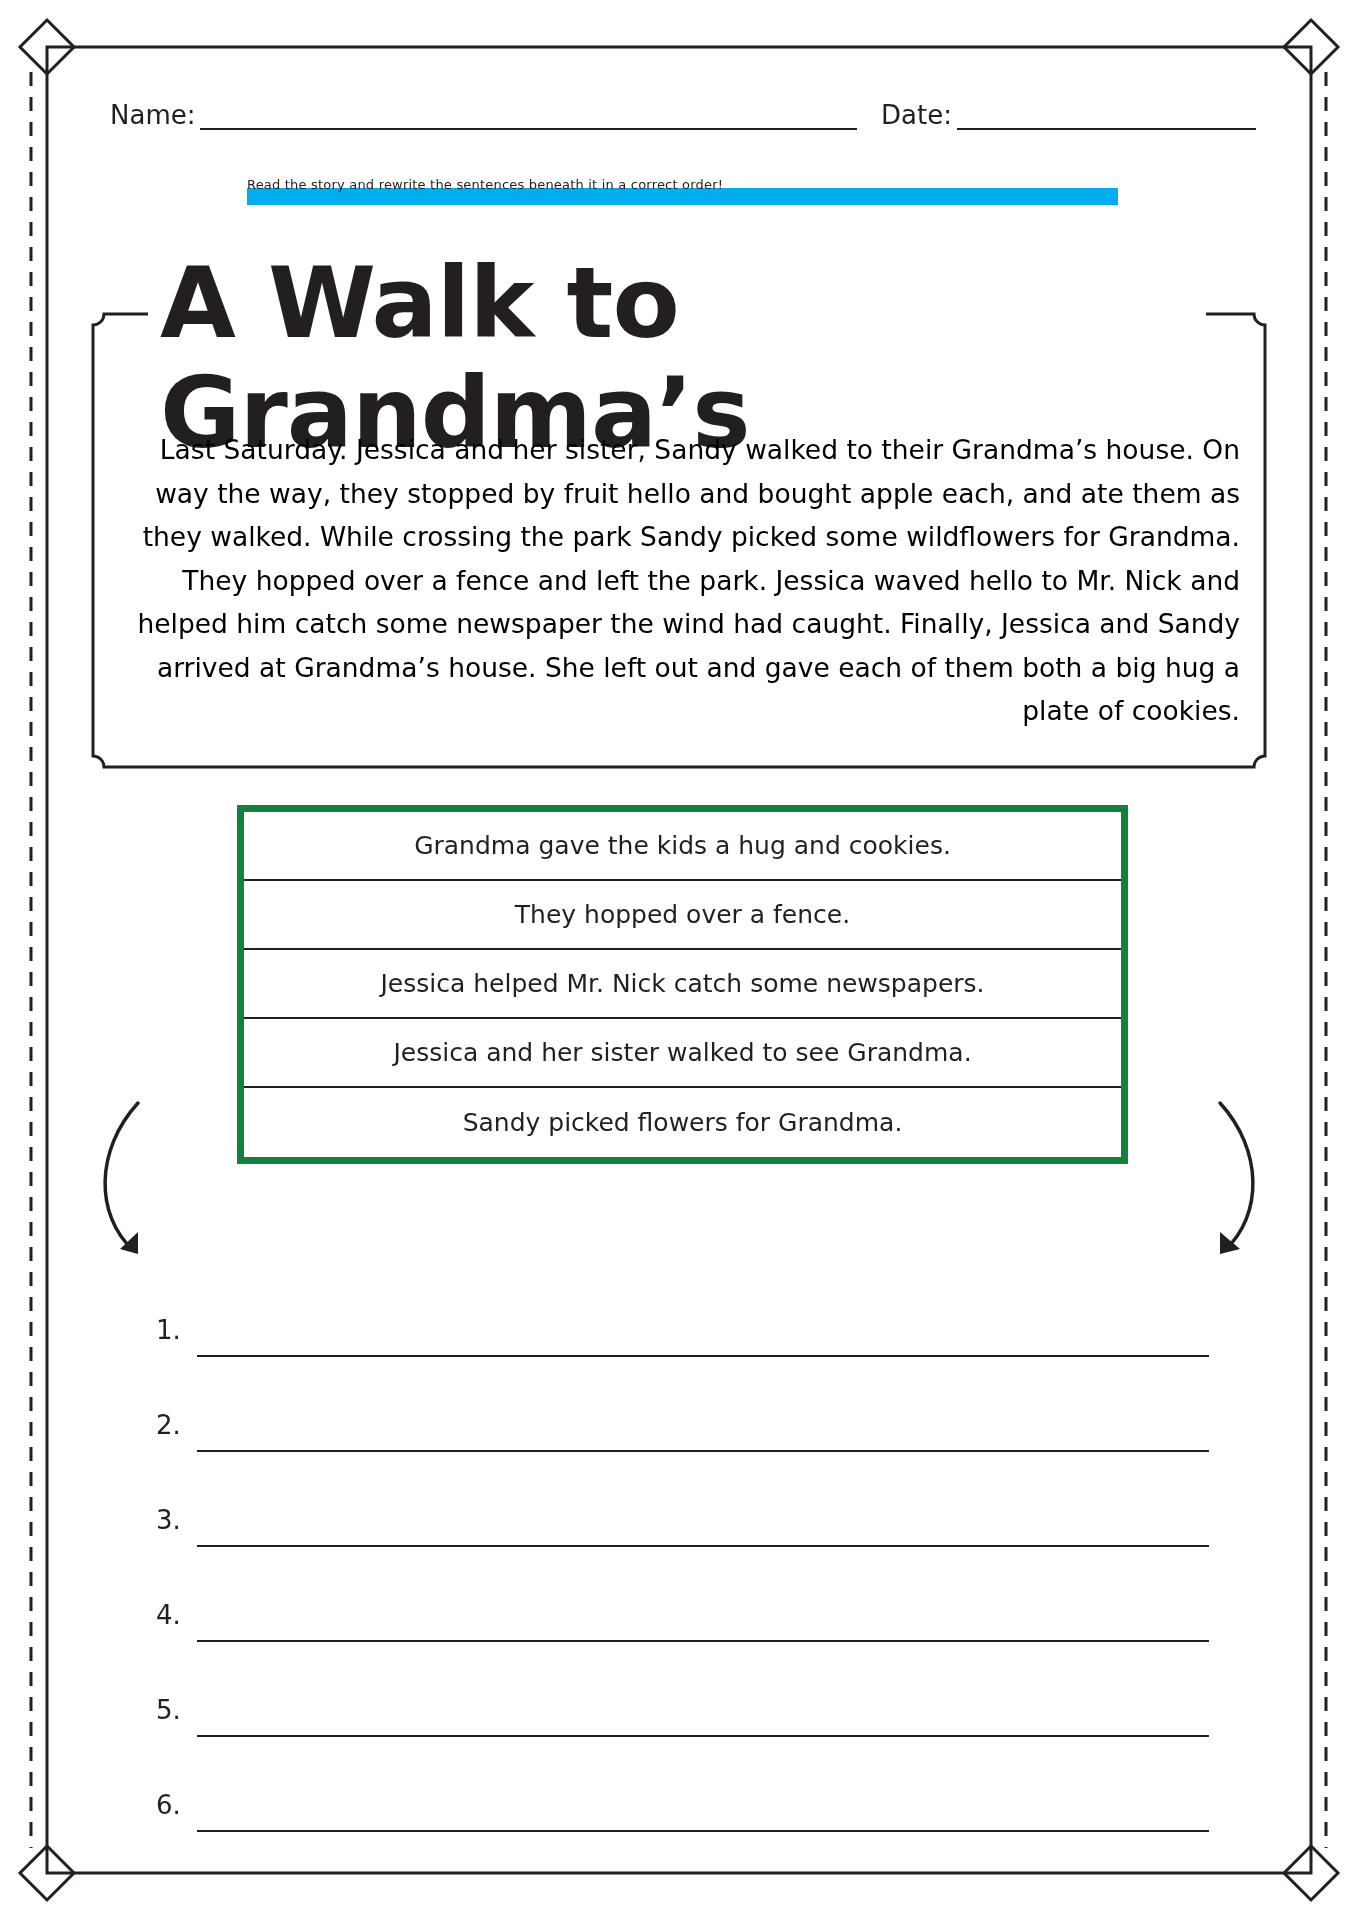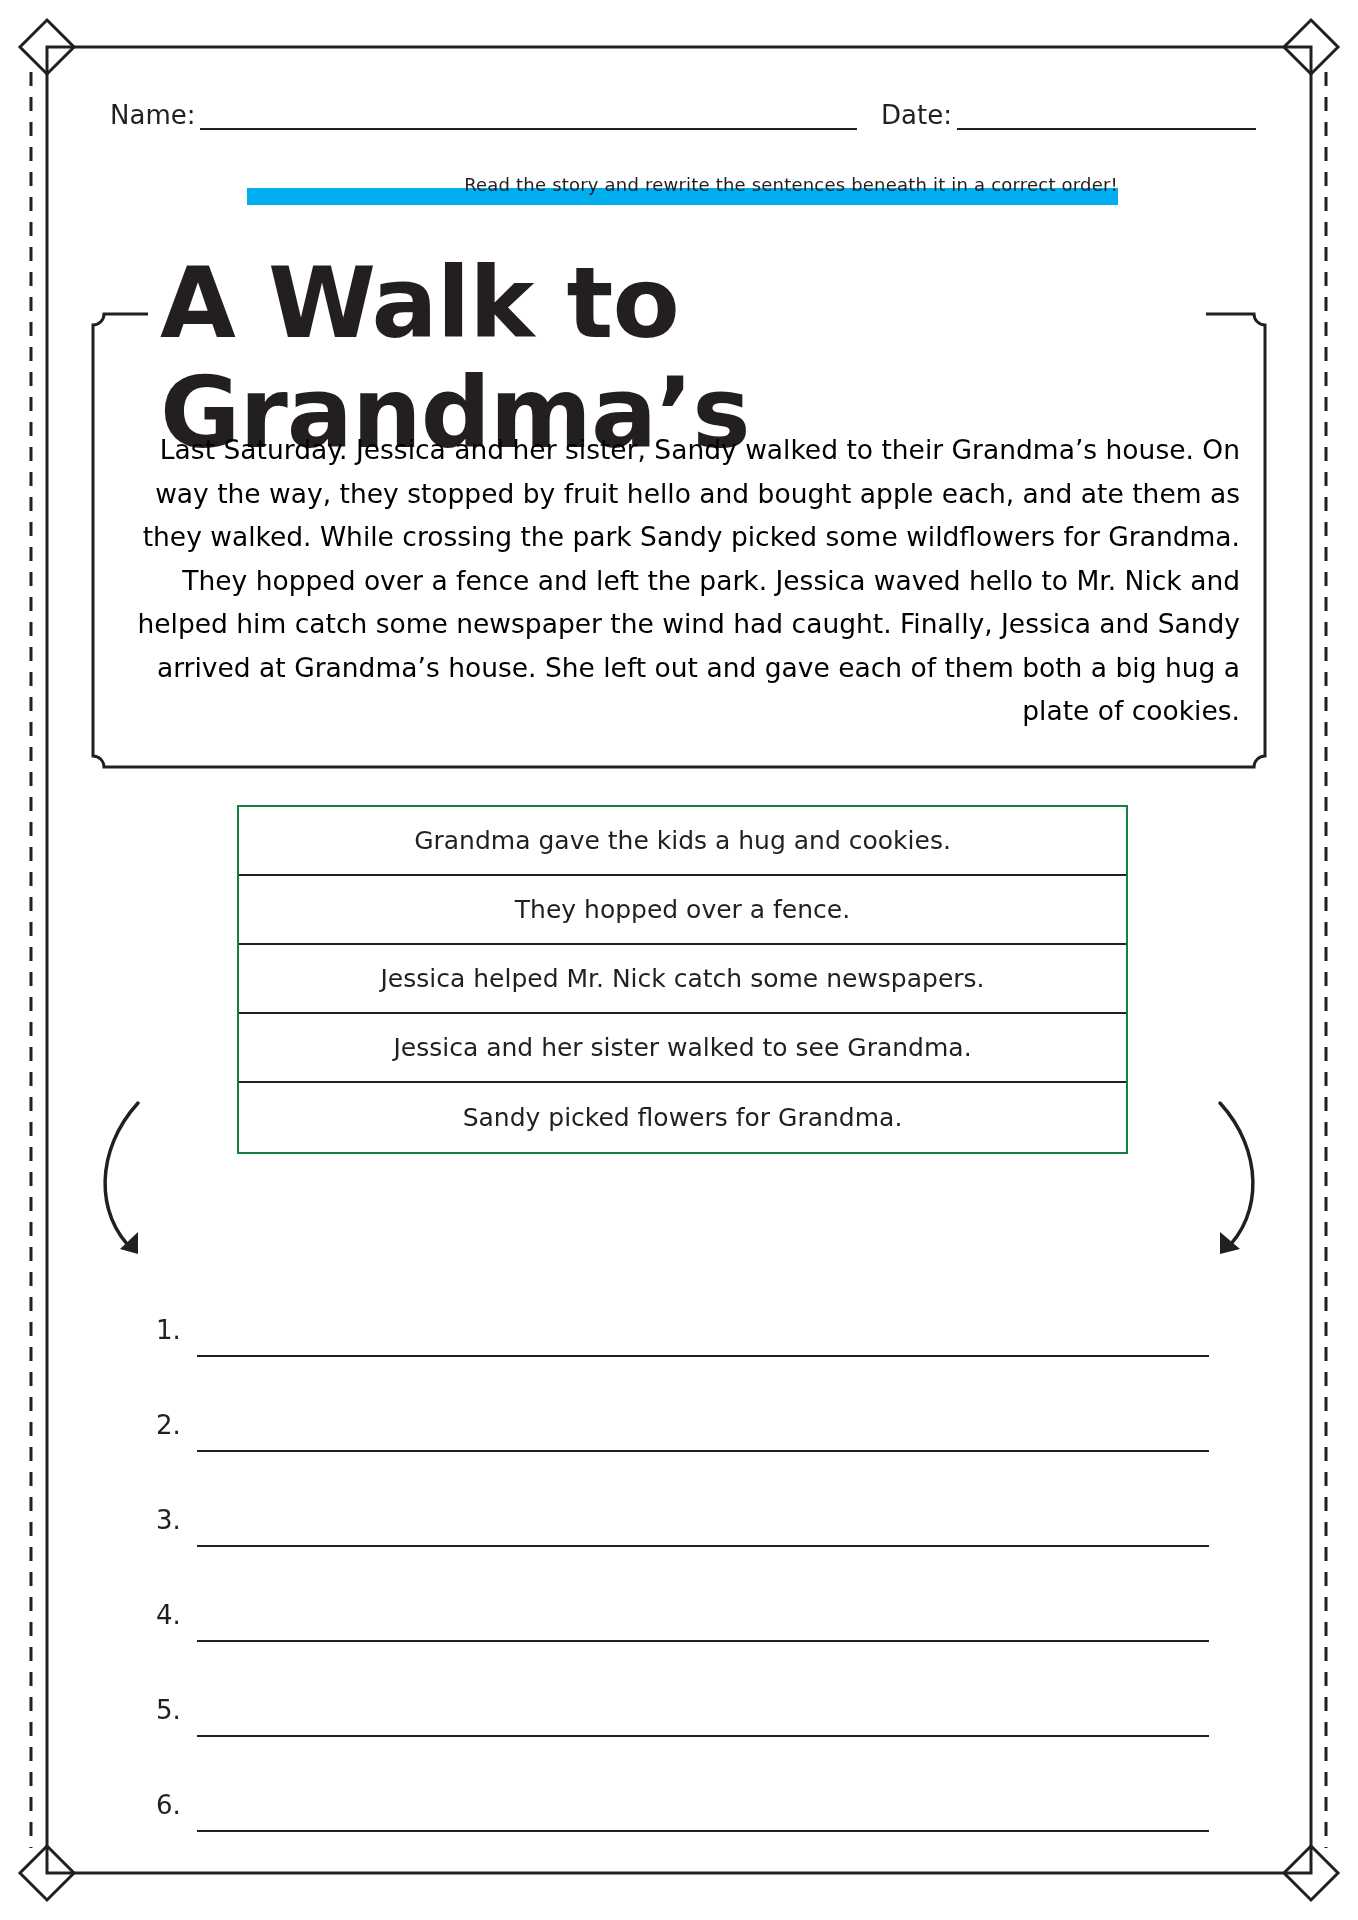--- a/index.html
+++ b/index.html
@@ -10,31 +10,31 @@
 
     .header-row { position: absolute; top: 100px; left: 0; width: 1112px; height: 40px; }
     .field-label { position: absolute; font-size: 26px; line-height: 30px; top: 0; color: #231f20; }
     .field-line { position: absolute; top: 28px; height: 2px; background: #231f20; }
     #name-label { left: 110px; }
     #name-line { left: 200px; width: 657px; }
     #date-label { left: 881px; }
     #date-line { left: 957px; width: 299px; }
 
     .instruction-bar { position: absolute; left: 247px; top: 188px; width: 871px; height: 17px; background: #00aeef; }
-    .instruction-text { position: absolute; left: 247px; top: 175px; width: 871px; text-align: right;
-      font-size: 18px; line-height: 20px; color: #231f20; font-family: "DejaVu Sans", sans-serif; letter-spacing: 0.2px; }
+    .instruction-text { position: absolute; left: 247px; top: 175px; width: 871px; text-align: left;
+      font-size: 13px; line-height: 20px; color: #231f20; font-family: "DejaVu Sans", sans-serif; letter-spacing: 0.2px; }
 
     .title { position: absolute; left: 160px; top: 248px; width: 1040px; text-align: left;
       font-family: "DejaVu Sans", sans-serif; font-weight: bold; font-size: 98px; line-height: 110px;
       color: #231f20; letter-spacing: -1px; }
 
     .story { position: absolute; left: 118px; top: 428px; width: 1122px; text-align: right;
       font-size: 26.5px; line-height: 43.5px; color: #000000; }
 
-    .sentence-table { position: absolute; left: 237px; top: 805px; width: 891px; border: 2px solid #15803d; }
+    .sentence-table { position: absolute; left: 237px; top: 805px; width: 891px; border: 7px solid #15803d; }
     .sentence-row { height: 69px; border-bottom: 2px solid #231f20; display: flex; align-items: center; justify-content: center;
       font-size: 25px; color: #231f20; }
     .sentence-row:last-child { border-bottom: none; }
 
     .answer-row { position: absolute; left: 0; width: 1358px; height: 40px; }
     .answer-num { position: absolute; left: 156px; top: 0; font-size: 26px; line-height: 30px; color: #231f20; }
     .answer-line { position: absolute; left: 197px; width: 1012px; top: 40px; height: 2px; background: #231f20; }
   </style>
 </head>
 <body>

